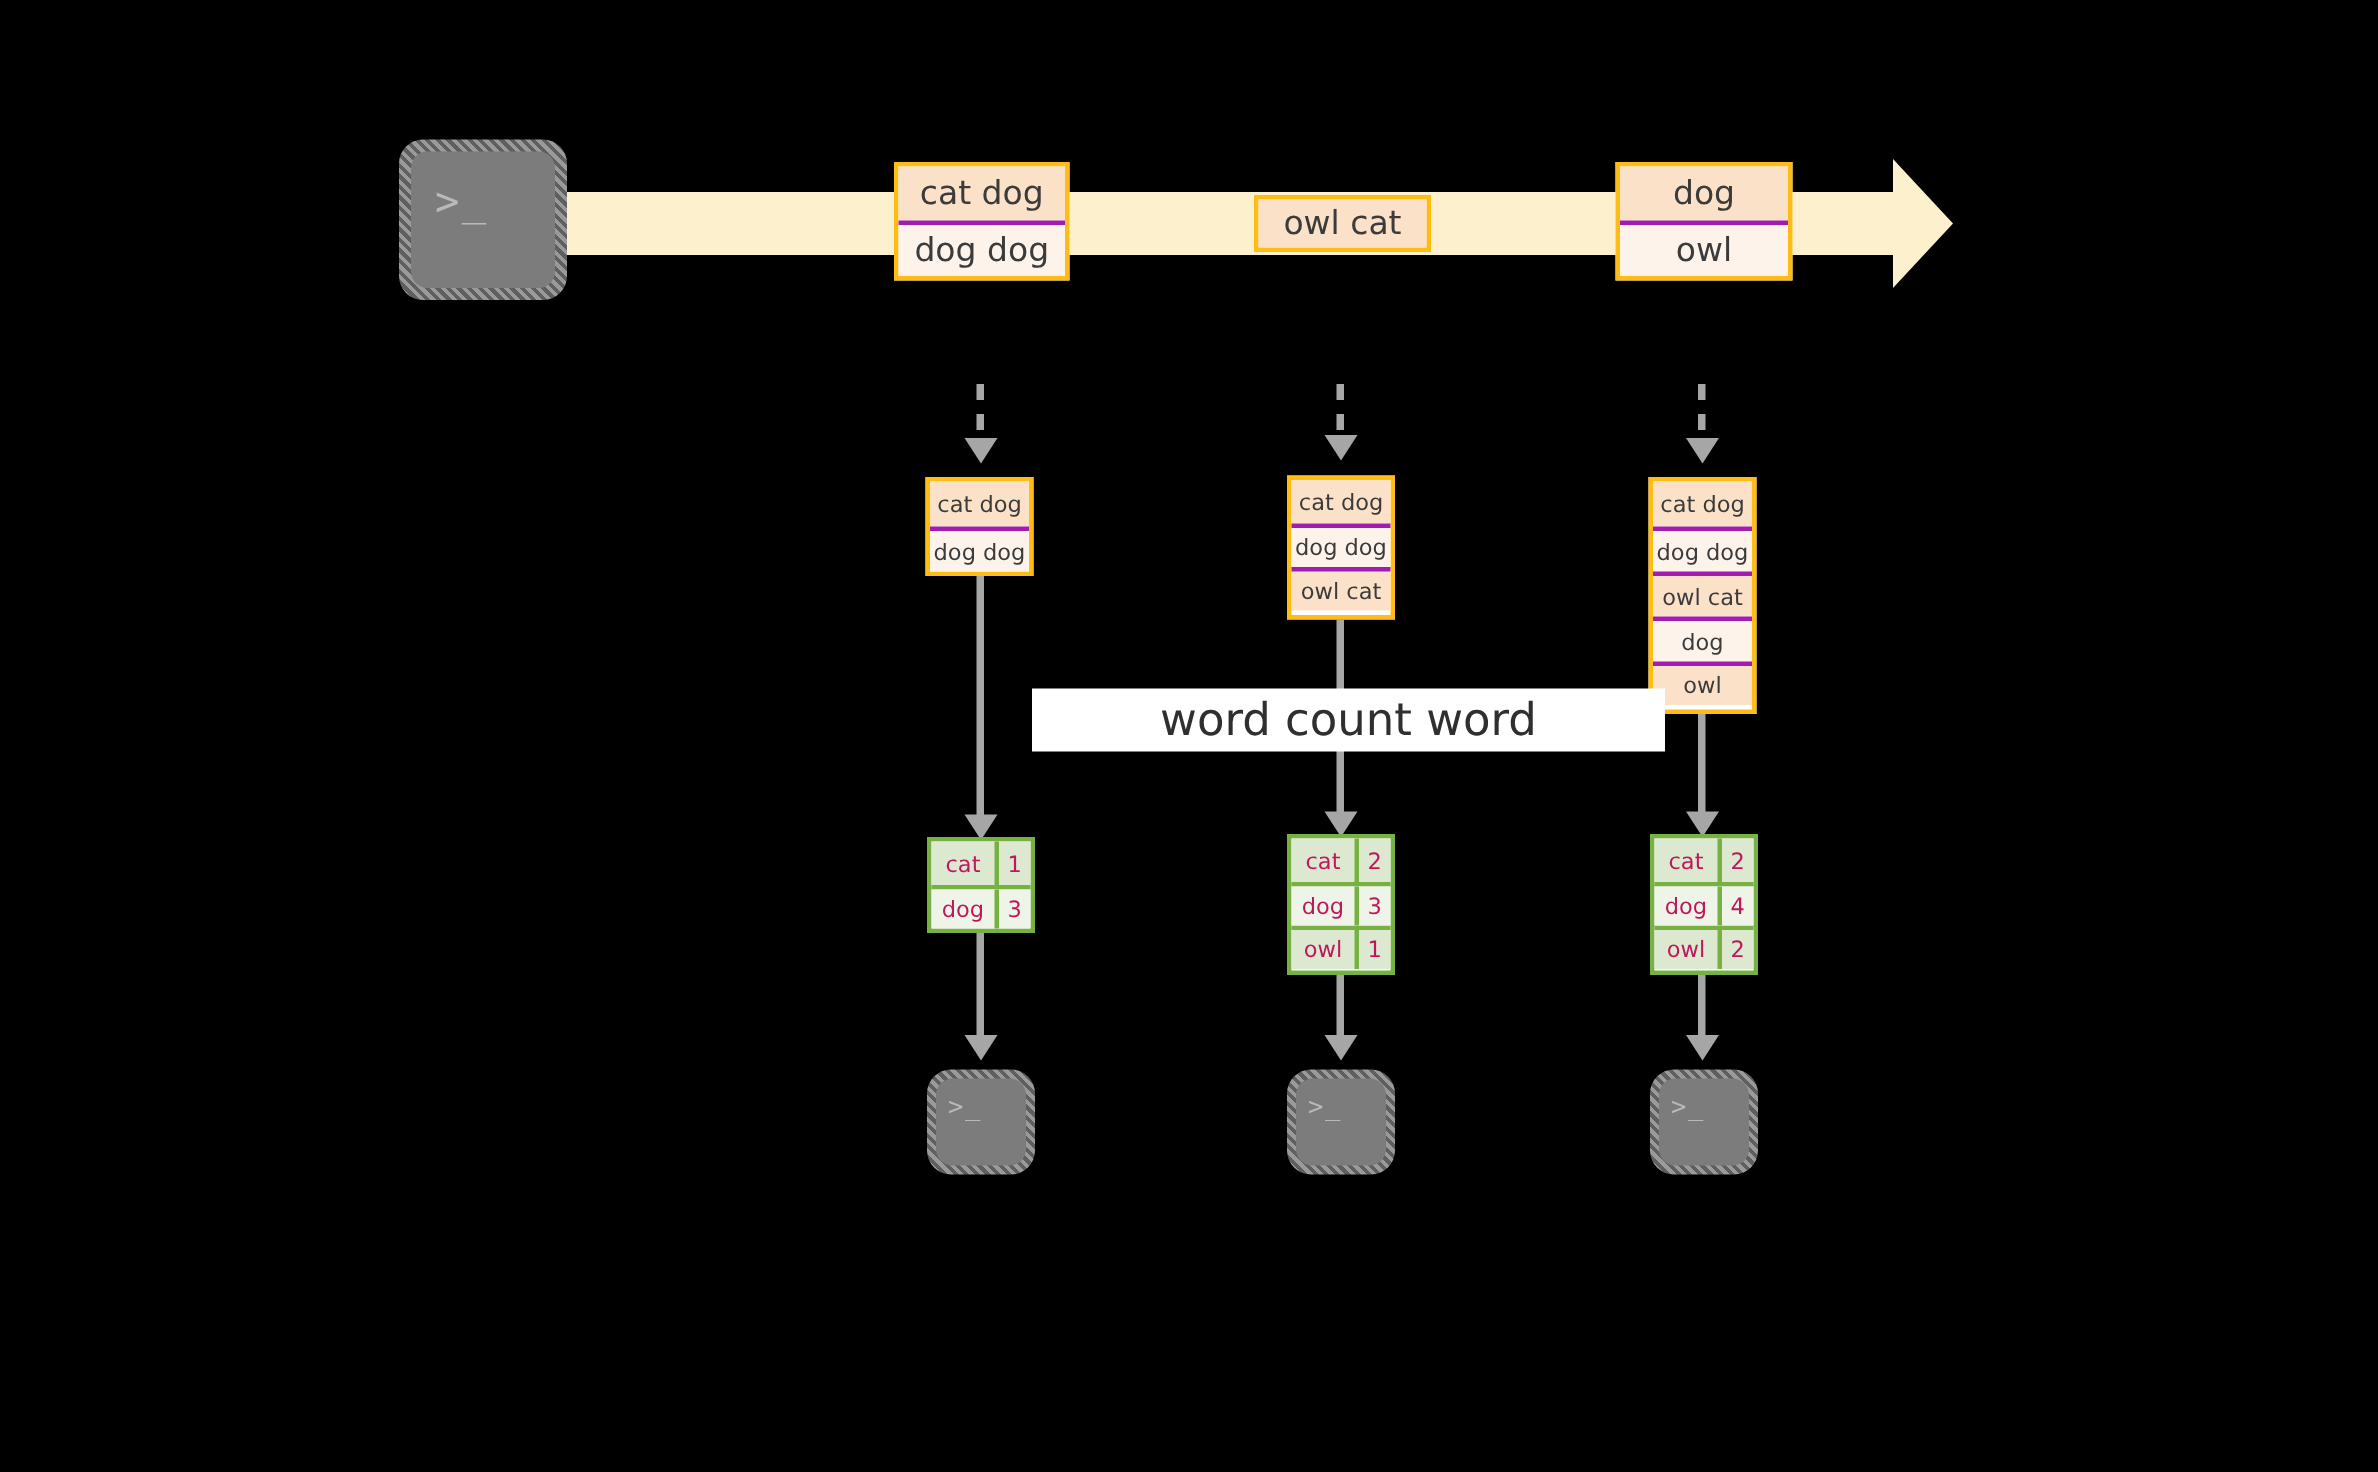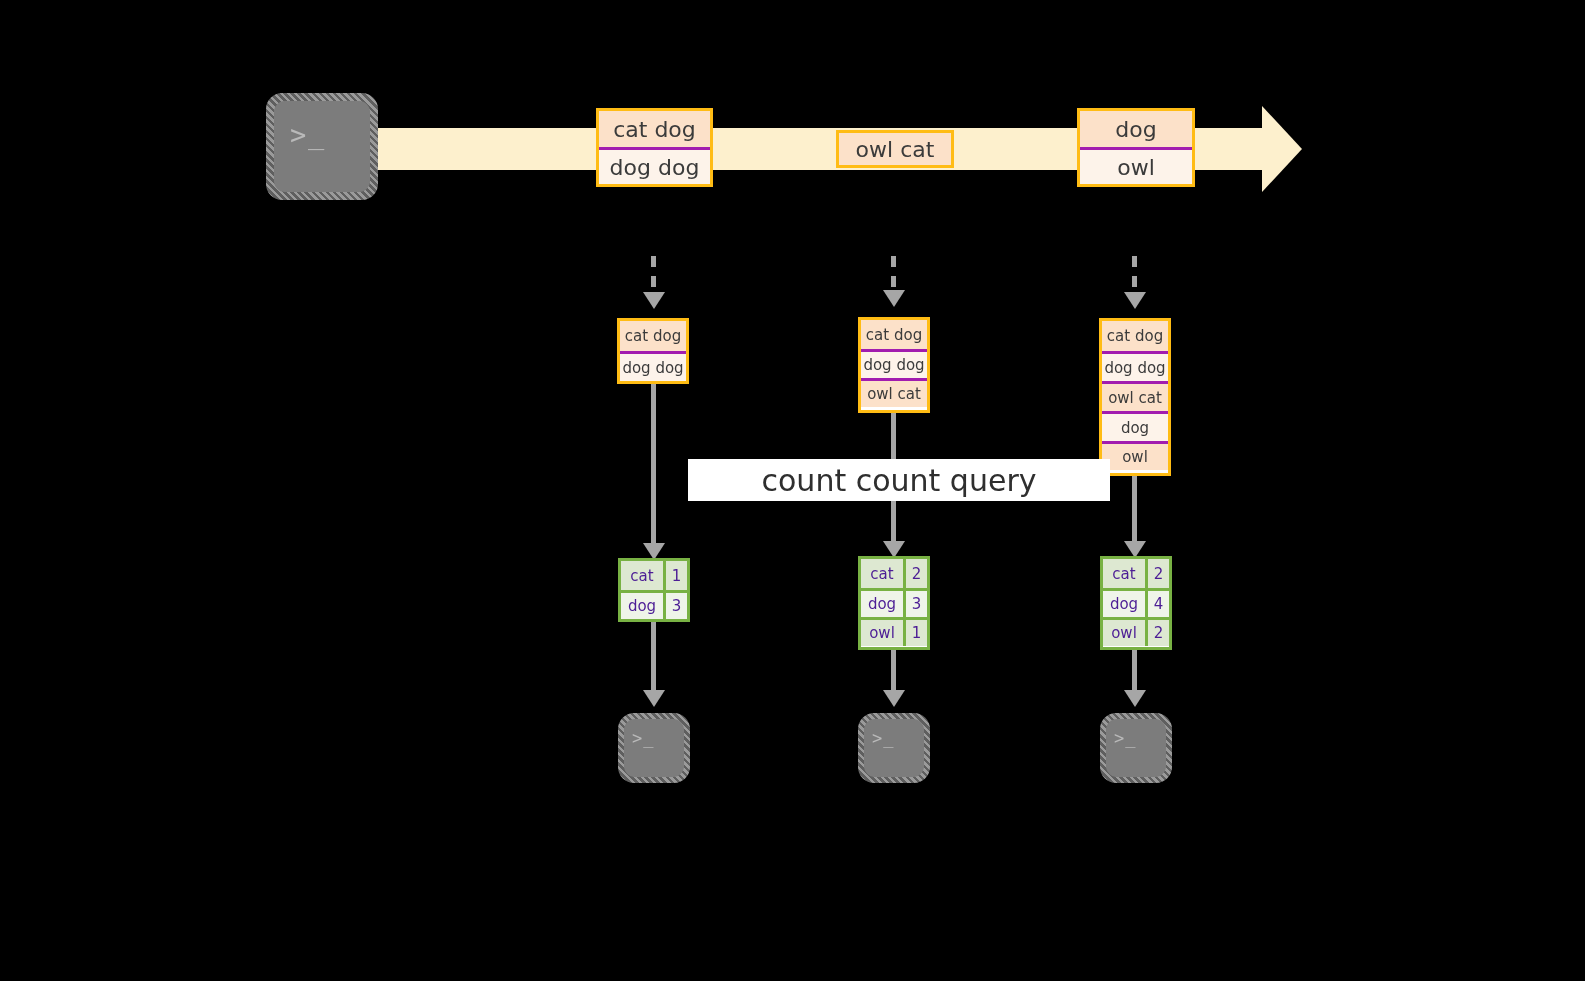--- a/index.html
+++ b/index.html
@@ -25,21 +25,21 @@
     color:#3b3b3b;white-space:nowrap;}
   .orow.dark{background:#fce1c9;}
   .orow.light{background:#fdf3ea;}
   .orow + .orow{border-top:3px solid #a21caf;}
 
   
   .gbox{position:absolute;box-sizing:border-box;border:3px solid #78b143;background:#fff;}
   .grow{display:flex;box-sizing:border-box;}
   .grow + .grow{border-top:3px solid #78b143;}
   .gcell{box-sizing:border-box;display:flex;align-items:center;justify-content:center;
-    color:#4c1d95;white-space:nowrap;}
+    color:#be185d;white-space:nowrap;}
   .gcell.k{border-right:3px solid #78b143;}
   .grow.dark .gcell{background:#dde8d1;}
   .grow.light .gcell{background:#eff4e9;}
 
   
   .vline{position:absolute;background:#a6a6a6;width:5px;}
   .vdash{position:absolute;width:5px;
     background:repeating-linear-gradient(to bottom,#a6a6a6 0 11px,transparent 11px 20px);}
   .vhead{position:absolute;width:0;height:0;
     border-left:11px solid transparent;border-right:11px solid transparent;
@@ -175,15 +175,15 @@
 
   <div class="vline" style="left:1132px;top:650px;height:46px;"></div>
   <div class="vhead" style="left:1124px;top:690px;"></div>
 
   <div style="position:absolute;left:1100px;top:713px;width:72px;height:70px;">
     <div class="term-hatch" style="left:0;top:0;width:72px;height:70px;"></div>
     <div class="term-inner" style="left:6px;top:6px;width:60px;height:58px;"></div>
     <div class="term-glyph" style="left:14px;top:17px;font-size:17px;">&gt;_</div>
   </div>
 
-  <div class="qlabel" style="left:688px;top:459px;width:422px;height:42px;font-size:30px;">count count query</div>
+  <div class="qlabel" style="left:688px;top:459px;width:422px;height:42px;font-size:30px;">word count word</div>
 
 </div>
 
 </body></html>

